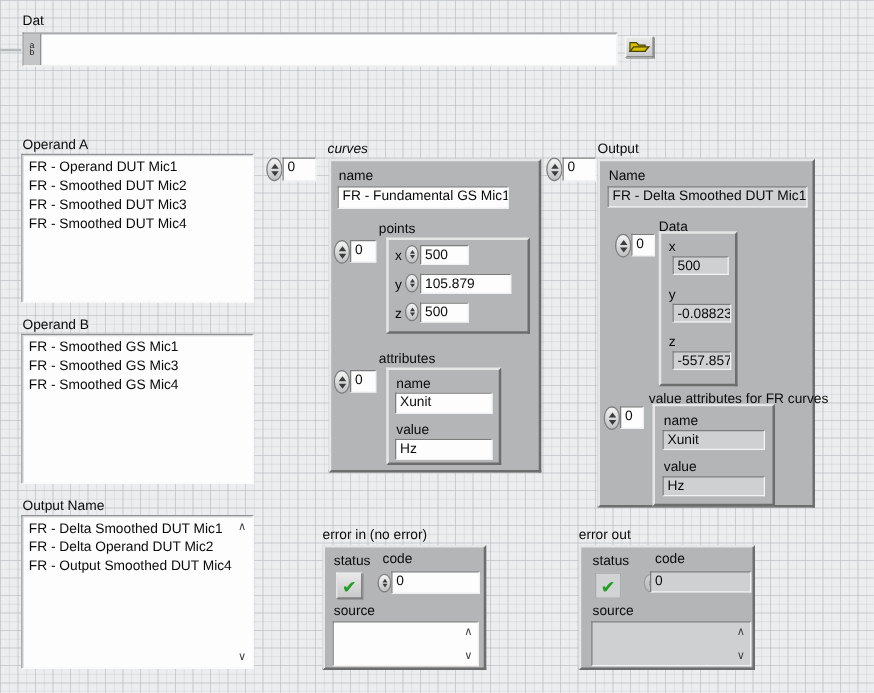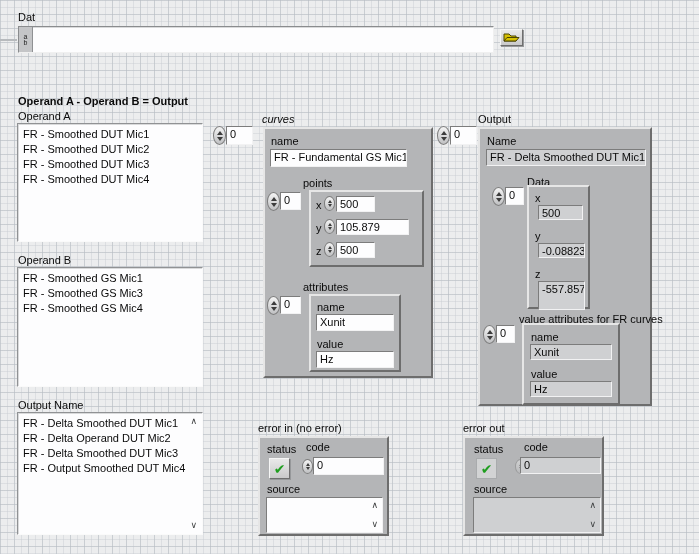--- a/index.html
+++ b/index.html
@@ -92,42 +92,40 @@
     </span>
     <span class="ptext"></span>
   </div>
   <button class="btn" style="left:500px;top:29px;width:23px;height:17px;">
     <svg width="17" height="11" viewBox="0 0 17 11">
       <path d="M1,9 L1,2 L6,2 L8,4 L13,4 L13,9 Z" stroke="#4a4400" stroke-width="1" fill="#d6c000"></path>
       <path d="M1,9 L4,5.5 L16,5.5 L13,9 Z" stroke="#4a4400" stroke-width="1" fill="#d6c000"></path>
     </svg>
   </button>
 
-  <div class="lbl bold" style="left:18px;top:95px;">Operand A - Operand B = Output</div>
 
   <div class="lbl" style="left:18px;top:110px;">Operand A</div>
   <div class="listbox" style="left:17px;top:123px;width:186px;height:119px;">
-    <div class="li">FR - Smoothed DUT Mic1</div>
+    <div class="li">FR - Operand DUT Mic1</div>
     <div class="li">FR - Smoothed DUT Mic2</div>
     <div class="li">FR - Smoothed DUT Mic3</div>
     <div class="li">FR - Smoothed DUT Mic4</div>
   </div>
 
   <div class="lbl" style="left:18px;top:254px;">Operand B</div>
   <div class="listbox" style="left:17px;top:267px;width:186px;height:120px;">
     <div class="li">FR - Smoothed GS Mic1</div>
     <div class="li">FR - Smoothed GS Mic3</div>
     <div class="li">FR - Smoothed GS Mic4</div>
   </div>
 
   <div class="lbl" style="left:18px;top:399px;">Output Name</div>
   <div class="listbox" style="left:17px;top:412px;width:186px;height:123px;">
     <div class="li">FR - Delta Smoothed DUT Mic1</div>
     <div class="li">FR - Delta Operand DUT Mic2</div>
-    <div class="li">FR - Delta Smoothed DUT Mic3</div>
     <div class="li">FR - Output Smoothed DUT Mic4</div>
     <span class="chev" style="right:5px;top:4px;">∧</span>
     <span class="chev" style="right:5px;bottom:4px;">∨</span>
   </div>
 
   <span class="spin" style="left:213px;top:126px;">
       <i class="t"></i>
       <i class="b"></i>
     </span>
   <div class="wfield" style="left:226px;top:126px;width:27px;height:19px;">0</div>
@@ -192,21 +190,21 @@
         <i class="t"></i>
         <i class="b"></i>
       </span>
     <div class="wfield" style="left:25px;top:58px;width:19px;height:18px;">0</div>
     <div class="cluster" style="left:47px;top:56px;width:63px;height:124px;">
       <div class="lbl" style="left:6px;top:5px;">x</div>
       <div class="gfield" style="left:9px;top:18px;width:45px;height:15px;">500</div>
       <div class="lbl" style="left:6px;top:43px;">y</div>
       <div class="gfield" style="left:9px;top:56px;width:47px;height:15px;">-0.08823</div>
       <div class="lbl" style="left:6px;top:81px;">z</div>
-      <div class="gfield" style="left:9px;top:94px;width:47px;height:29px;">-557.857</div>
+      <div class="gfield" style="left:9px;top:94px;width:47px;height:15px;">-557.857</div>
     </div>
 
     <div class="lbl" style="left:39px;top:184px;">value attributes for FR curves</div>
     <span class="spin" style="left:3px;top:196px;">
         <i class="t"></i>
         <i class="b"></i>
       </span>
     <div class="wfield" style="left:16px;top:196px;width:19px;height:18px;">0</div>
     <div class="cluster" style="left:42px;top:194px;width:98px;height:82px;">
       <div class="lbl" style="left:7px;top:6px;">name</div>

